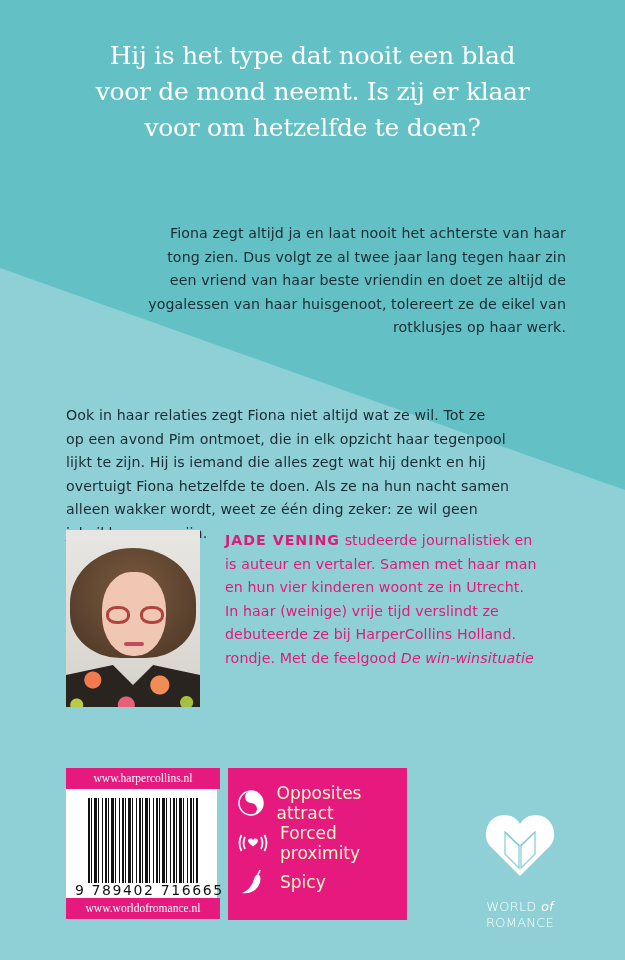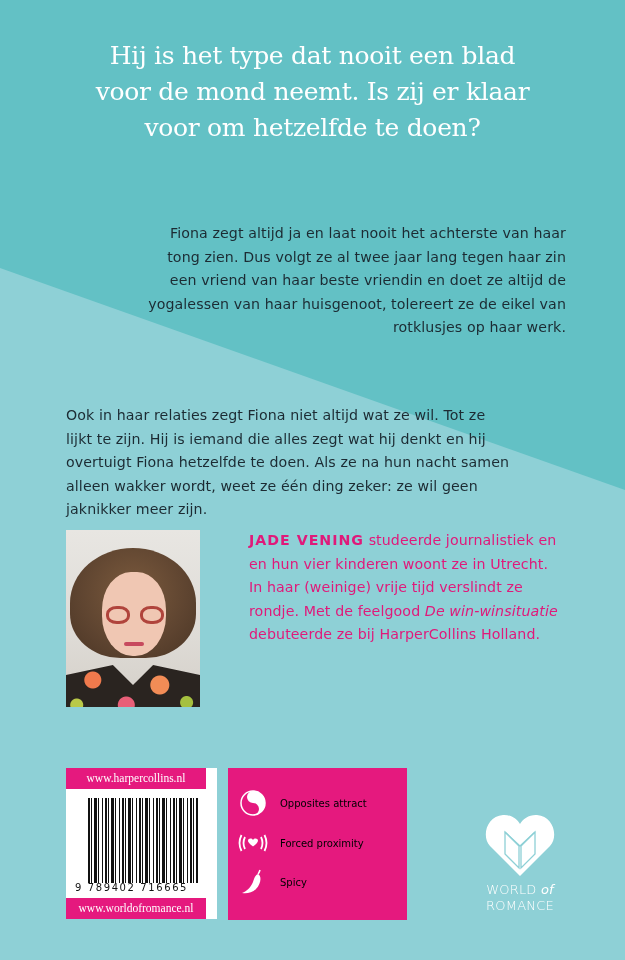--- a/index.html
+++ b/index.html
@@ -76,71 +76,71 @@
       clip-path: polygon(0 20%, 35% 0, 50% 40%, 65% 0, 100% 20%, 100% 100%, 0 100%);
     }
     .author-bio {
       position: absolute; left: 225px; top: 529px; width: 360px;
       color: #e0197a;
       font-family: "DejaVu Sans", sans-serif;
       font-size: 14.2px;
       line-height: 23.6px;
       letter-spacing: 0.1px;
     }
-    .author-bio .line { display: block; white-space: nowrap; margin-left: 24px; }
+    .author-bio .line { display: block; white-space: nowrap; }
     .author-bio .name { font-weight: bold; letter-spacing: 1px; }
     .author-bio .italic { font-style: italic; }
 
     .barcode-box {
       position: absolute; left: 66px; top: 768px; width: 151px; height: 151px;
       background: #ffffff;
     }
     .barcode-box .url {
-      position: absolute; left: 0; width: 140px; height: 21px;
+      position: absolute; left: 0; width: 154px; height: 21px;
       background: #e5197e; color: #ffffff;
       font-family: "Liberation Serif", serif;
       font-size: 11.5px; line-height: 21px; text-align: center;
     }
     .barcode-box .url.top { top: 0; }
     .barcode-box .url.bottom { bottom: 0; }
     .barcode-box .bars {
       position: absolute; left: 22px; top: 30px; width: 110px; height: 85px;
       background: repeating-linear-gradient(90deg,
         #111 0 2px, #fff 2px 3px, #111 3px 4px, #fff 4px 6px,
         #111 6px 9px, #fff 9px 10px, #111 10px 11px, #fff 11px 14px,
         #111 14px 15px, #fff 15px 17px);
     }
     .barcode-box .digits {
       position: absolute; left: 9px; top: 114px; width: 135px;
-      font-family: "DejaVu Sans", sans-serif; font-size: 10px;
+      font-family: "DejaVu Sans", sans-serif; font-size: 14px;
       color: #111; letter-spacing: 1.6px; white-space: nowrap;
     }
 
     .tropes-box {
       position: absolute; left: 228px; top: 768px; width: 179px; height: 152px;
       background: #e5197e;
     }
     .trope {
       position: absolute; left: 10px; height: 28px; display: flex; align-items: center;
-      color: #000000; font-family: "DejaVu Sans", sans-serif; font-size: 10px;
+      color: #fef9c3; font-family: "DejaVu Sans", sans-serif; font-size: 17px;
     }
     .trope .icon { width: 30px; height: 28px; display: flex; align-items: center; justify-content: center; margin-right: 12px; }
     .trope:nth-child(1) { top: 21px; }
     .trope:nth-child(2) { top: 61px; }
     .trope:nth-child(3) { top: 100px; }
 
     .wor-logo {
       position: absolute; left: 470px; top: 810px; width: 100px; height: 115px;
       text-align: center;
     }
     .wor-logo svg { display: block; margin: 0 auto; }
     .wor-logo .wordmark {
       color: #ffffff; font-family: "DejaVu Sans", sans-serif;
       font-size: 13px; line-height: 16px; font-weight: 300; letter-spacing: 0.2px;
-      margin-top: 4px;
+      margin-top: 21px;
     }
     .wor-logo .wordmark .of { font-style: italic; }
   </style>
 </head>
 <body>
 
 <div class="bg-light"></div>
 <div class="bg-dark"></div>
 
 <div class="tagline">
@@ -152,43 +152,45 @@
 <div class="blurb p1">
   <span class="line">Fiona zegt altijd ja en laat nooit het achterste van haar</span>
   <span class="line">tong zien. Dus volgt ze al twee jaar lang tegen haar zin</span>
   <span class="line">een vriend van haar beste vriendin en doet ze altijd de</span>
   <span class="line">yogalessen van haar huisgenoot, tolereert ze de eikel van</span>
   <span class="line">rotklusjes op haar werk.</span>
 </div>
 
 <div class="blurb p2">
   <span class="line">Ook in haar relaties zegt Fiona niet altijd wat ze wil. Tot ze</span>
+  <span class="line">op een avond Pim ontmoet, die in elk opzicht haar tegenpool</span>
   <span class="line">lijkt te zijn. Hij is iemand die alles zegt wat hij denkt en hij</span>
   <span class="line">overtuigt Fiona hetzelfde te doen. Als ze na hun nacht samen</span>
   <span class="line">alleen wakker wordt, weet ze één ding zeker: ze wil geen</span>
   <span class="line">jaknikker meer zijn.</span>
 </div>
 
 <div class="author-photo">
   <div class="hair"></div>
   <div class="face"></div>
   <div class="glasses">
       <span></span>
       <span></span>
     </div>
   <div class="lips"></div>
   <div class="shirt"></div>
 </div>
 
 <div class="author-bio">
   <span class="line"><span class="name">JADE VENING</span><span> studeerde journalistiek en</span></span>
+  <span class="line">is auteur en vertaler. Samen met haar man</span>
   <span class="line">en hun vier kinderen woont ze in Utrecht.</span>
   <span class="line">In haar (weinige) vrije tijd verslindt ze</span>
+  <span class="line">debuteerde ze bij HarperCollins Holland.</span>
   <span class="line"><span>rondje. Met de feelgood </span><span class="italic">De win-winsituatie</span></span>
-  <span class="line">debuteerde ze bij HarperCollins Holland.</span>
 </div>
 
 <div class="barcode-box">
   <div class="url top">www.harpercollins.nl</div>
   <div class="bars"></div>
   <div class="digits">9 789402 716665</div>
   <div class="url bottom">www.worldofromance.nl</div>
 </div>
 
 <div class="tropes-box">

